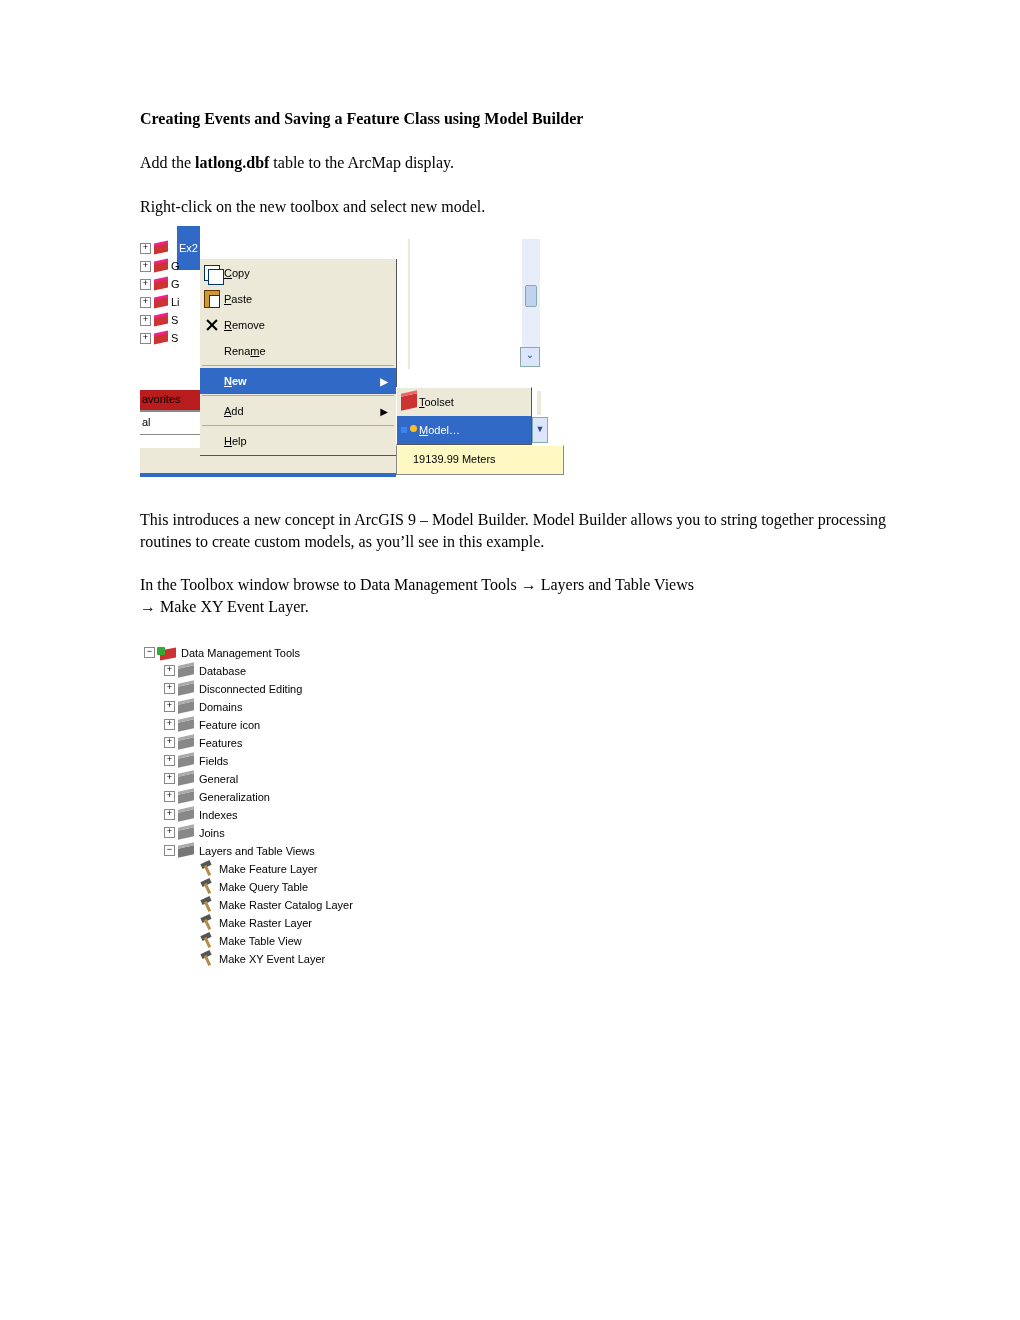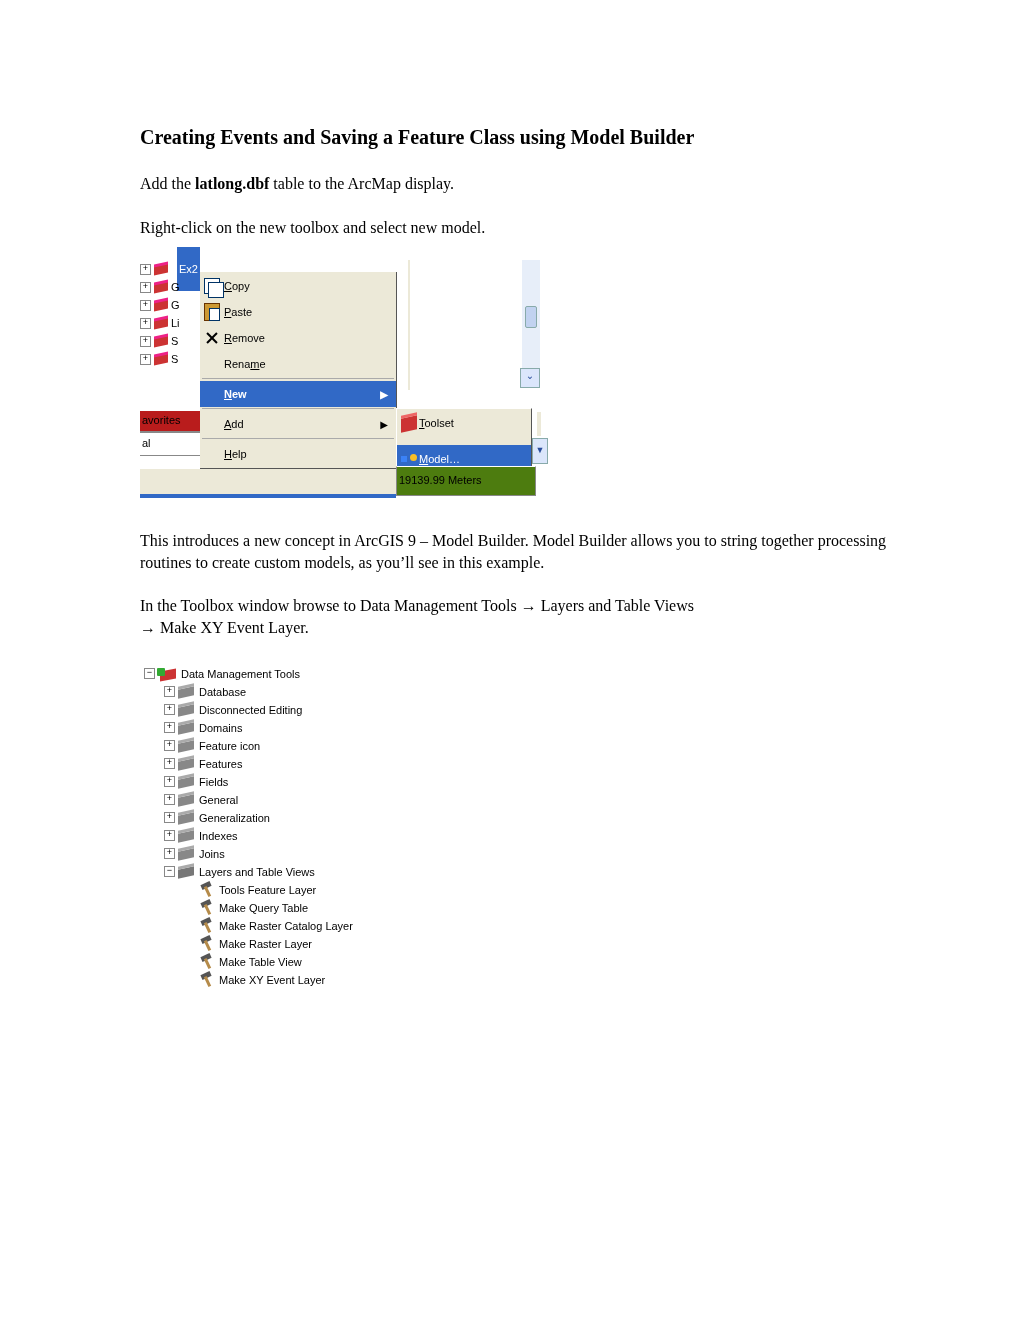--- a/index.html
+++ b/index.html
@@ -7,23 +7,23 @@
     background: #fff;
     font-family: "Times New Roman", Times, serif;
     font-size: 16px;
     color: #000;
     width: 1020px;
   }
   .page {
     padding: 110px 130px 40px 140px;
   }
   h1.title {
-    font-size: 20px;
+    font-size: 16px;
     font-weight: bold;
-    margin: 16px 0 24px 0;
+    margin: 0 0 24px 0;
   }
   p { margin: 0 0 22px 0; line-height: 1.35; }
   .bold { font-weight: bold; }
   .arrow { font-family: sans-serif; }
   .toolbox-icon {
     display: inline-block;
     width: 22px; height: 22px;
     vertical-align: -5px;
     border: 1px solid #777;
     background: #ece9d8;
@@ -130,21 +130,21 @@
     border-top: 1px solid #fff;
   }
   .blue-strip {
     position: absolute;
     left:0; top:234px; width: 256px; height:4px;
     background: #3169c6;
   }
   
   .ctxmenu {
     position: absolute;
-    left: 60px; top: 12px;
+    left: 60px; top: 20px;
     width: 196px;
     background: #ece9d8;
     border-right: 1px solid #555;
     border-bottom: 1px solid #555;
     padding: 1px 0;
   }
   .ctx-item {
     display: flex;
     align-items: center;
     height: 26px;
@@ -195,32 +195,32 @@
     background:#c1d2f0; border:1px solid #8aa; border-radius:2px;
   }
   .submenu {
     position: absolute;
     left: 256px; top: 148px;
     width: 134px;
     background: #ece9d8;
     border: 1px solid #555;
     border-top-color: #fff; border-left-color:#fff;
   }
-  .sub-item { display:flex; align-items:flex-start; height:28px; padding:8px 4px 0 2px; }
+  .sub-item { display:flex; align-items:center; height:28px; padding:0 4px 0 2px; }
   .sub-item .ic { width:20px; display:flex; justify-content:center; }
   .sub-item.highlight { background:#3169c6; color:#fff; }
   .toolset-ic { width:16px;height:14px;background:#c33;position:relative;transform:skewY(-12deg);}
   .toolset-ic::after{content:"";position:absolute;left:0;top:-3px;right:0;height:3px;background:#e66;}
   .model-ic { width:16px;height:12px;position:relative; }
   .model-ic::before{content:"";position:absolute;left:0;top:3px;width:6px;height:6px;background:#3b82f6;}
   .model-ic::after{content:"";position:absolute;right:0;top:1px;width:7px;height:7px;background:#fbbf24;border-radius:50%;}
   .status {
     position:absolute; left:256px; top:206px; width:134px; height:28px;
-    background:#4d7c0f; border:1px solid #888; border-top-color:#fff;
-    line-height:26px; padding:0 2px; font-size:11px;
+    background:#fef9c3; border:1px solid #888; border-top-color:#fff;
+    line-height:26px; padding:0 16px; font-size:11px;
   }
   .combo-arrow {
     position:absolute; left:392px; top:178px; width:14px; height:24px;
     background:#dbe6fb; border:1px solid #8aa;
     color:#2a4d9b; text-align:center; line-height:22px; font-size:9px;
   }
   .combo-arrow2 {
     position:absolute; left:396px; top:152px; width:4px; height:24px;
     background:#ece9d8; border-left:1px solid #fff;
   }
@@ -463,21 +463,21 @@
         </div>
       </div>
     <div class="s2-row s2-indent1">
       <span class="s2-exp">−</span>
       <span class="toolset-grey open"></span>
       <span>Layers and Table Views</span>
     </div>
     <div id="tools-container">
         <div class="s2-row s2-indent2">
           <span class="hammer"></span>
-          <span>Tools Feature Layer</span>
+          <span>Make Feature Layer</span>
         </div>
         <div class="s2-row s2-indent2">
           <span class="hammer"></span>
           <span>Make Query Table</span>
         </div>
         <div class="s2-row s2-indent2">
           <span class="hammer"></span>
           <span>Make Raster Catalog Layer</span>
         </div>
         <div class="s2-row s2-indent2">

